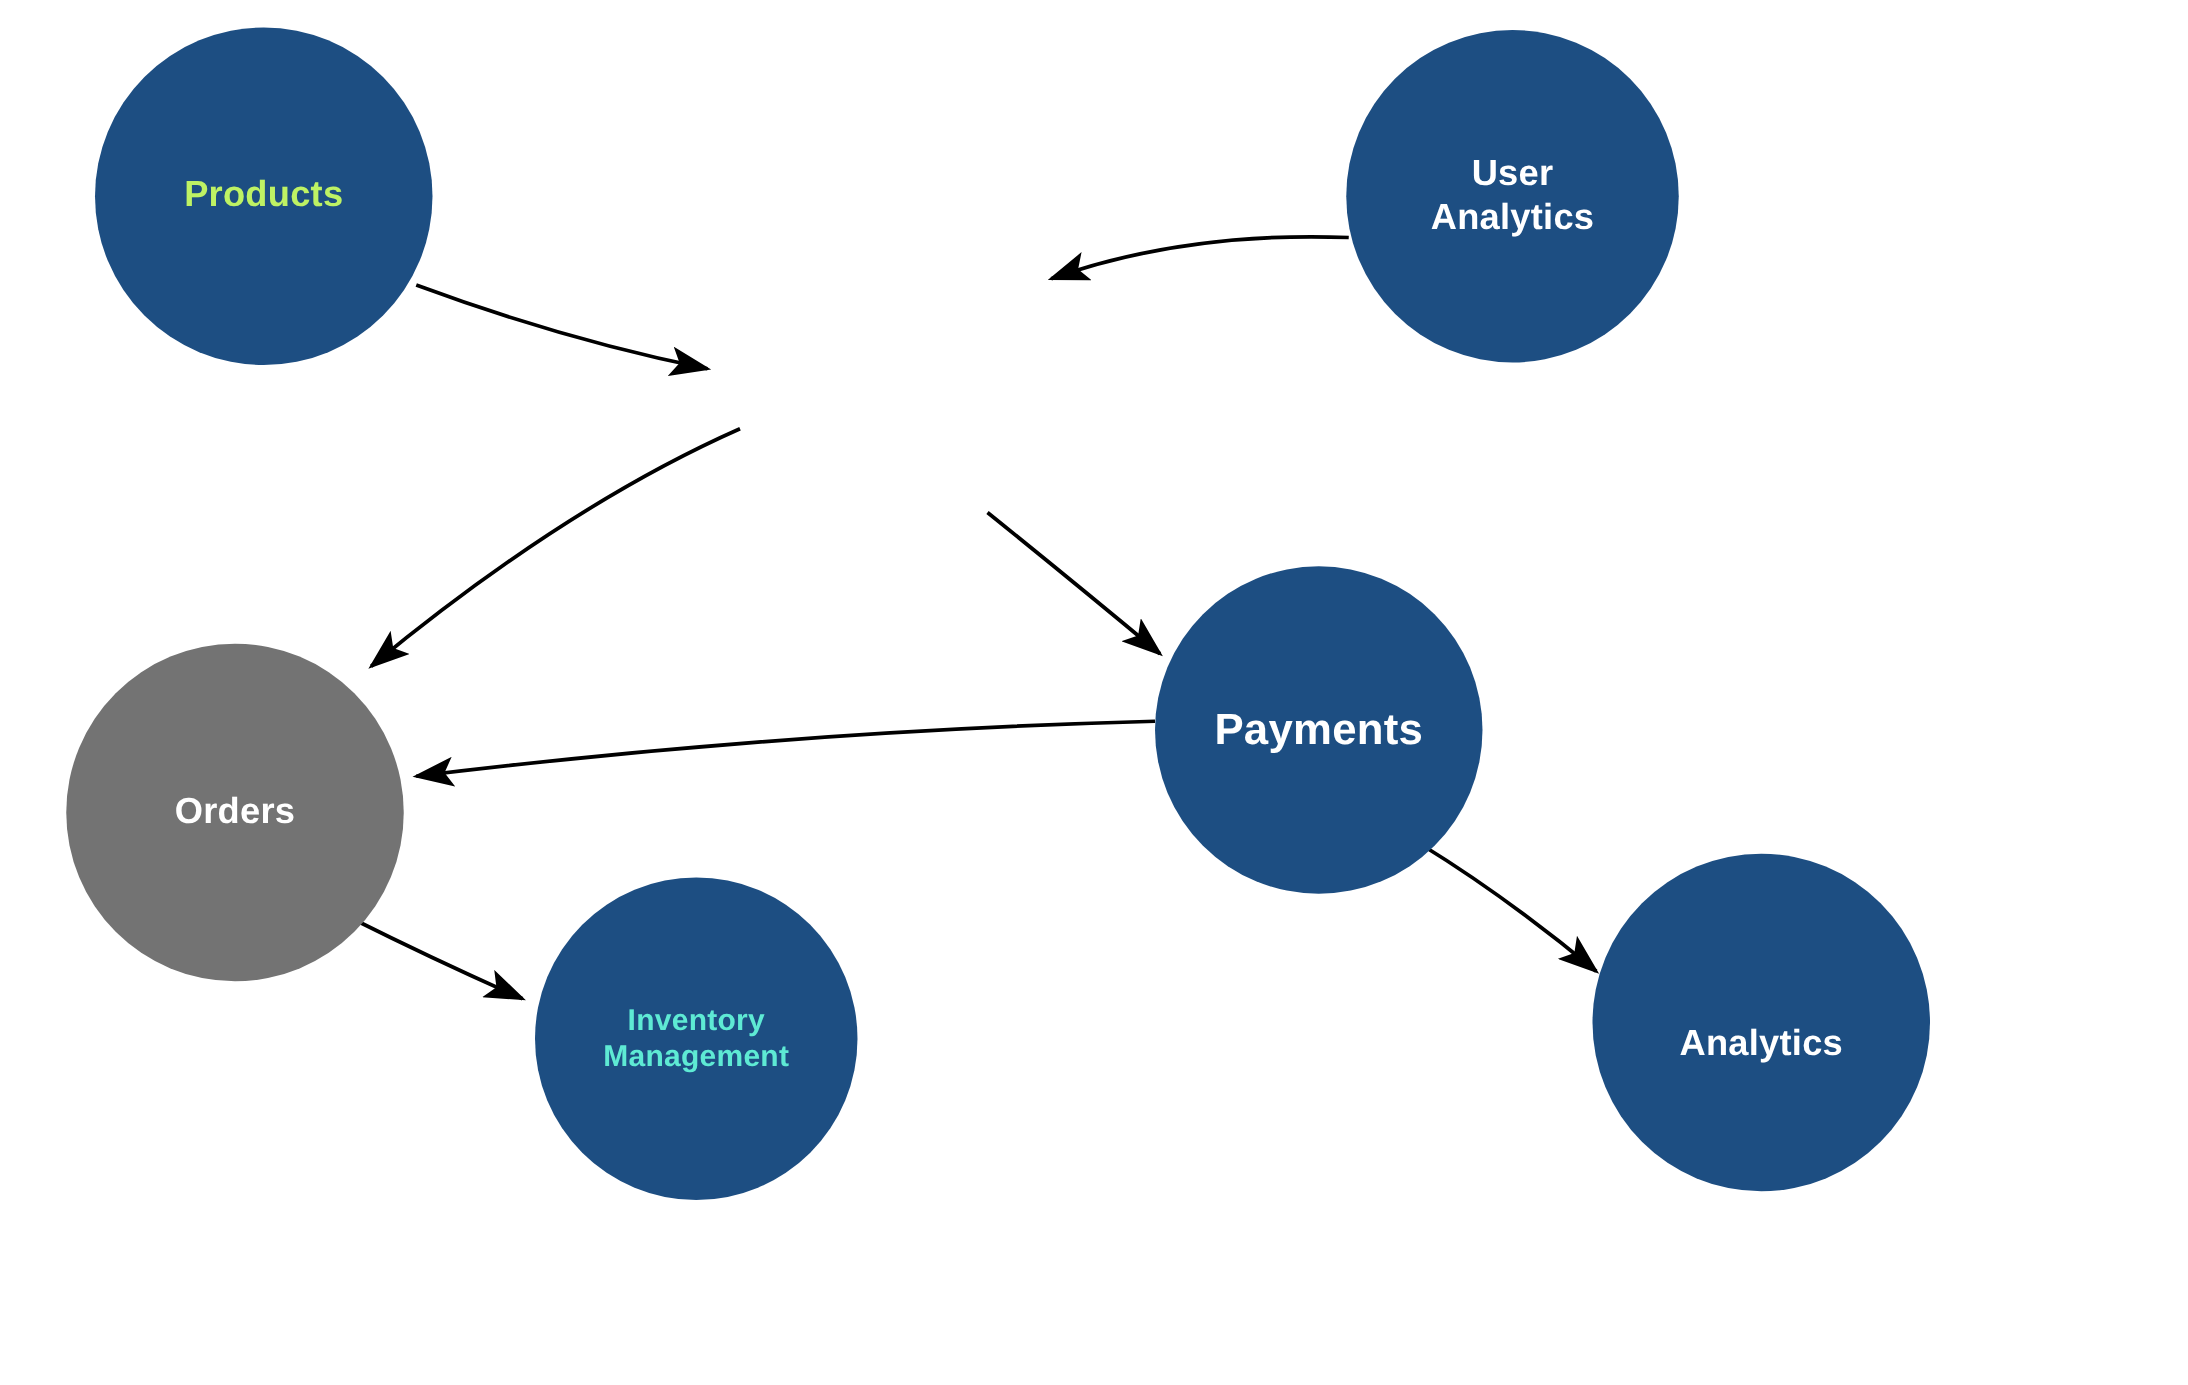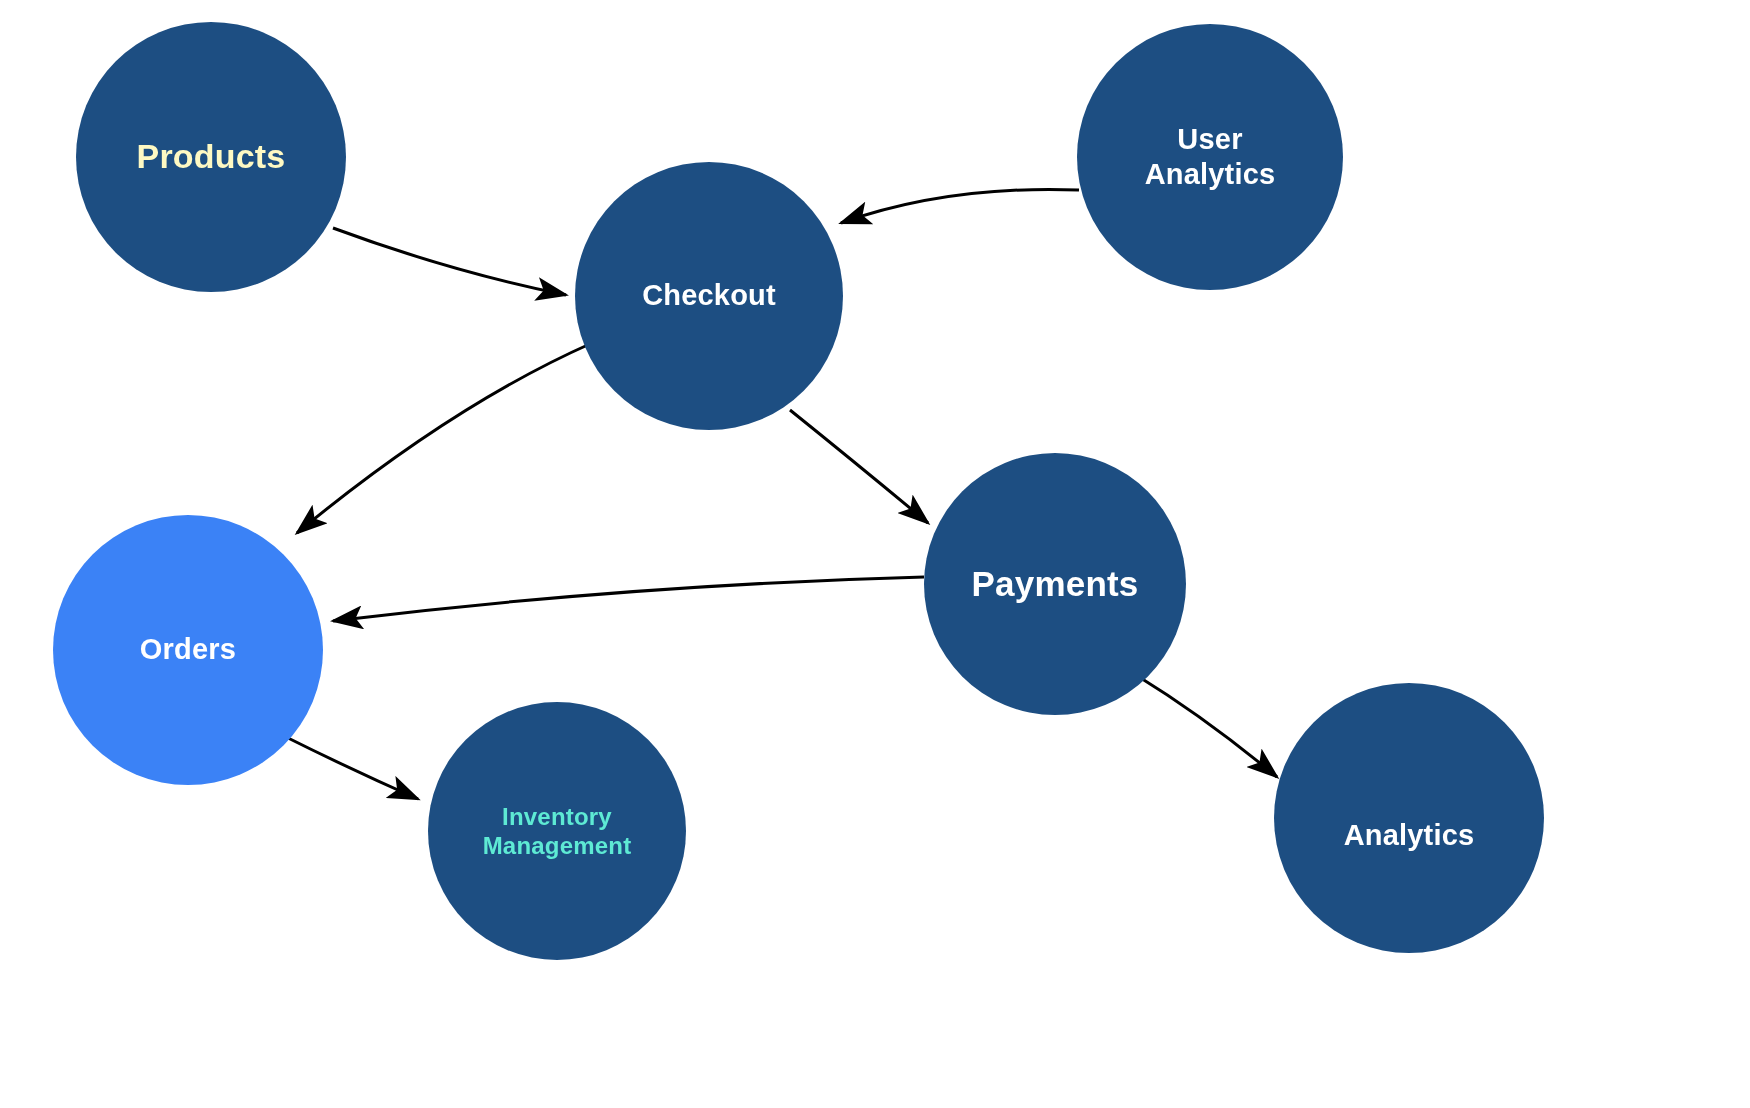--- a/index.html
+++ b/index.html
@@ -67,33 +67,30 @@
     <path d="M 790,410 Q 862,468 928,523" fill="none" stroke="#000000" stroke-width="3" marker-end="url(#arrowhead)"></path>
 
     <path d="M 924,577 Q 628,585 333,621" fill="none" stroke="#000000" stroke-width="3" marker-end="url(#arrowhead)"></path>
 
     <path d="M 1136,675 Q 1206,718 1277,777" fill="none" stroke="#000000" stroke-width="3" marker-end="url(#arrowhead)"></path>
 
     <path d="M 282,735 Q 350,769 418,799" fill="none" stroke="#000000" stroke-width="3" marker-end="url(#arrowhead)"></path>
   </svg>
 
   <div class="graph-node" style="left: 76px; top: 22px; width: 270px; height: 270px; background: rgb(29, 78, 130);">
-    <span class="node-label" style="font-size: 34px; color: #fef9c3;">Products</span>
+    <span class="node-label" style="font-size: 29px; color: #bef264;">Products</span>
   </div>
 
   <div class="graph-node" style="left: 1077px; top: 24px; width: 266px; height: 266px; background: rgb(29, 78, 130);">
     <span class="node-label" style="font-size: 29px; color: rgb(255, 255, 255);">User
 Analytics</span>
   </div>
 
-  <div class="graph-node" style="left: 575px; top: 162px; width: 268px; height: 268px; background: rgb(29, 78, 130);">
-    <span class="node-label" style="font-size: 29px; color: rgb(255, 255, 255);">Checkout</span>
-  </div>
 
-  <div class="graph-node" style="left: 53px; top: 515px; width: 270px; height: 270px; background: #3b82f6;">
+  <div class="graph-node" style="left: 53px; top: 515px; width: 270px; height: 270px; background: #737373;">
     <span class="node-label" style="font-size: 29px; color: rgb(255, 255, 255);">Orders</span>
   </div>
 
   <div class="graph-node" style="left: 924px; top: 453px; width: 262px; height: 262px; background: rgb(29, 78, 130);">
     <span class="node-label" style="font-size: 35px; color: rgb(255, 255, 255);">Payments</span>
   </div>
 
   <div class="graph-node" style="left: 428px; top: 702px; width: 258px; height: 258px; background: rgb(29, 78, 130);">
     <span class="node-label" style="font-size: 24px; color: #5eead4;">Inventory
 Management</span>

